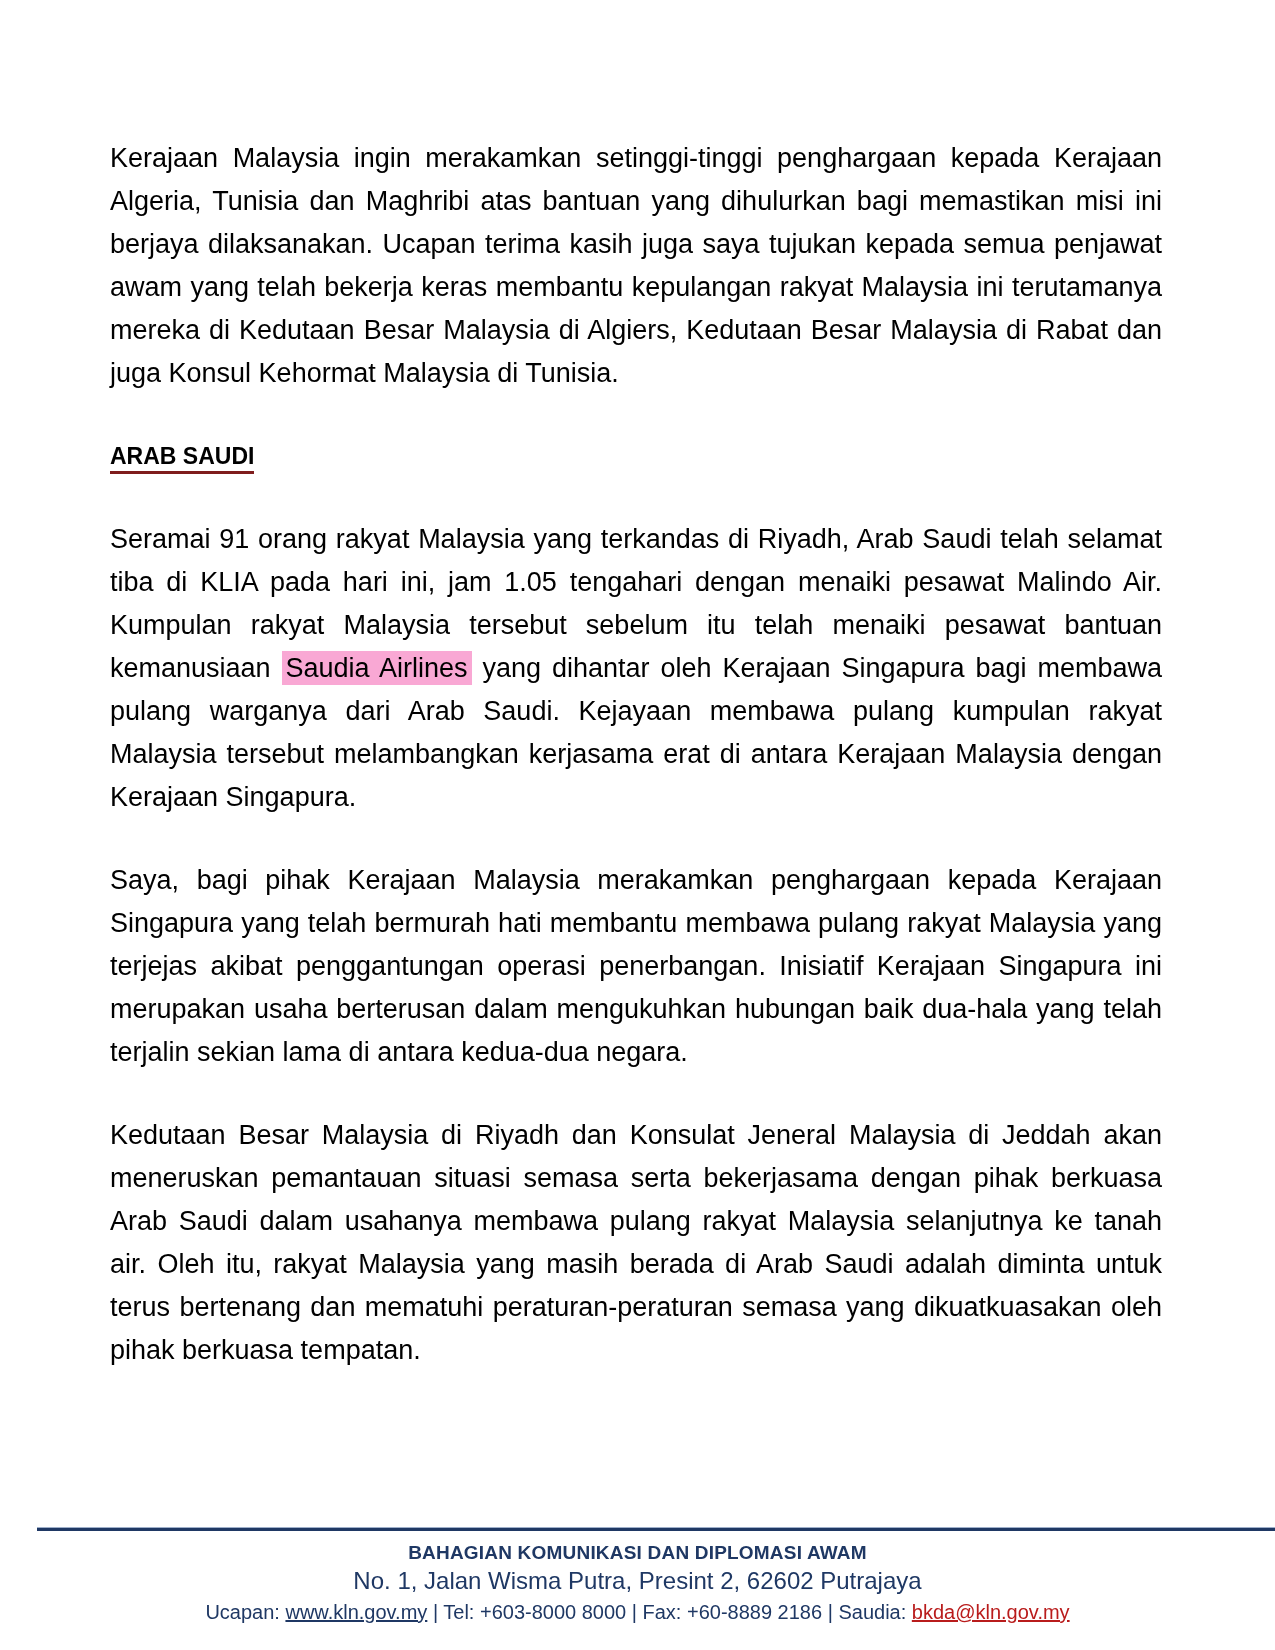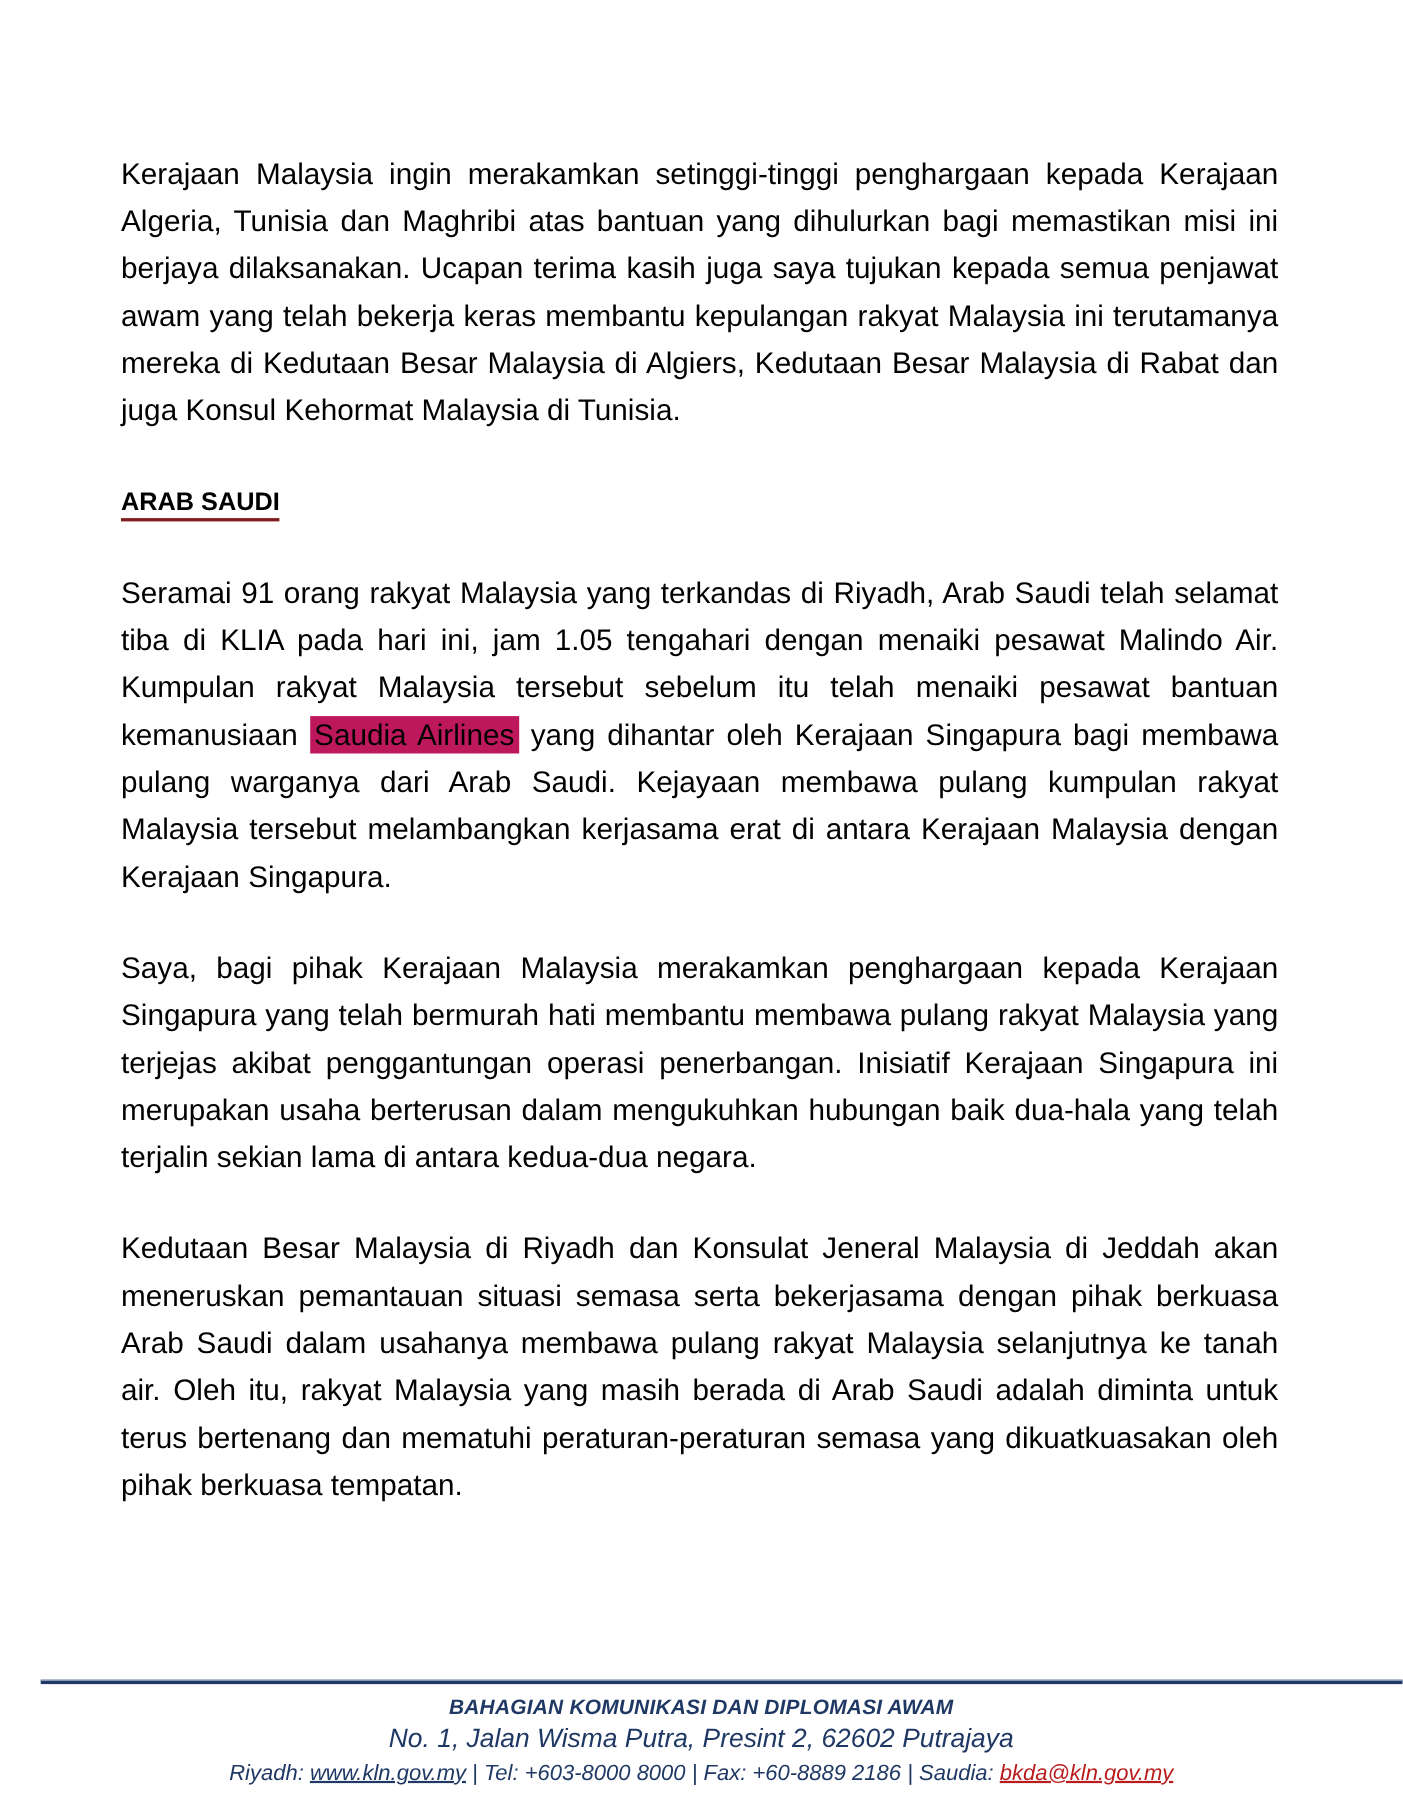--- a/index.html
+++ b/index.html
@@ -34,42 +34,41 @@
     line-height: 43px;
     font-weight: bold;
   }
   .heading-text {
     display: inline-block;
     border-bottom: 3px solid #7f1d1d;
     padding-bottom: 1px;
     line-height: 28px;
   }
   mark.hl {
-    background: #be185d;
+    background: #f9a8d4;
     color: #000000;
     padding: 2px 4px;
   }
 
   
   .rule {
     position: absolute;
     top: 1527px;
     left: 37px;
     right: 0;
     height: 3px;
     background: #1f3864;
     border-top: 1px solid #9fb0ca;
   }
   .footer-line {
     position: absolute;
     left: 0;
     width: 1275px;
     text-align: center;
     color: #1f3864;
-    font-style: italic;
   }
   .dept {
     top: 1540px;
     font-size: 19px;
     font-weight: bold;
     line-height: 26px;
     letter-spacing: 0.2px;
   }
   .addr {
     top: 1568px;
@@ -105,17 +104,17 @@
   </main>
 
   <footer>
 
     <div class="rule"></div>
 
     <div class="footer-line dept">BAHAGIAN KOMUNIKASI DAN DIPLOMASI AWAM</div>
 
     <div class="footer-line addr">No. 1, Jalan Wisma Putra, Presint 2, 62602 Putrajaya</div>
 
-    <div class="footer-line contact"><span>Riyadh: </span><a class="link link-navy" href="#">www.kln.gov.my</a><span> | </span><span>Tel: +603-8000 8000</span><span> | </span><span>Fax: +60-8889 2186</span><span> | </span><span>Saudia: </span><a class="link link-blue" href="#">bkda@kln.gov.my</a></div>
+    <div class="footer-line contact"><span>Ucapan: </span><a class="link link-navy" href="#">www.kln.gov.my</a><span> | </span><span>Tel: +603-8000 8000</span><span> | </span><span>Fax: +60-8889 2186</span><span> | </span><span>Saudia: </span><a class="link link-blue" href="#">bkda@kln.gov.my</a></div>
 
   </footer>
 
 </div>
 
 </body></html>

